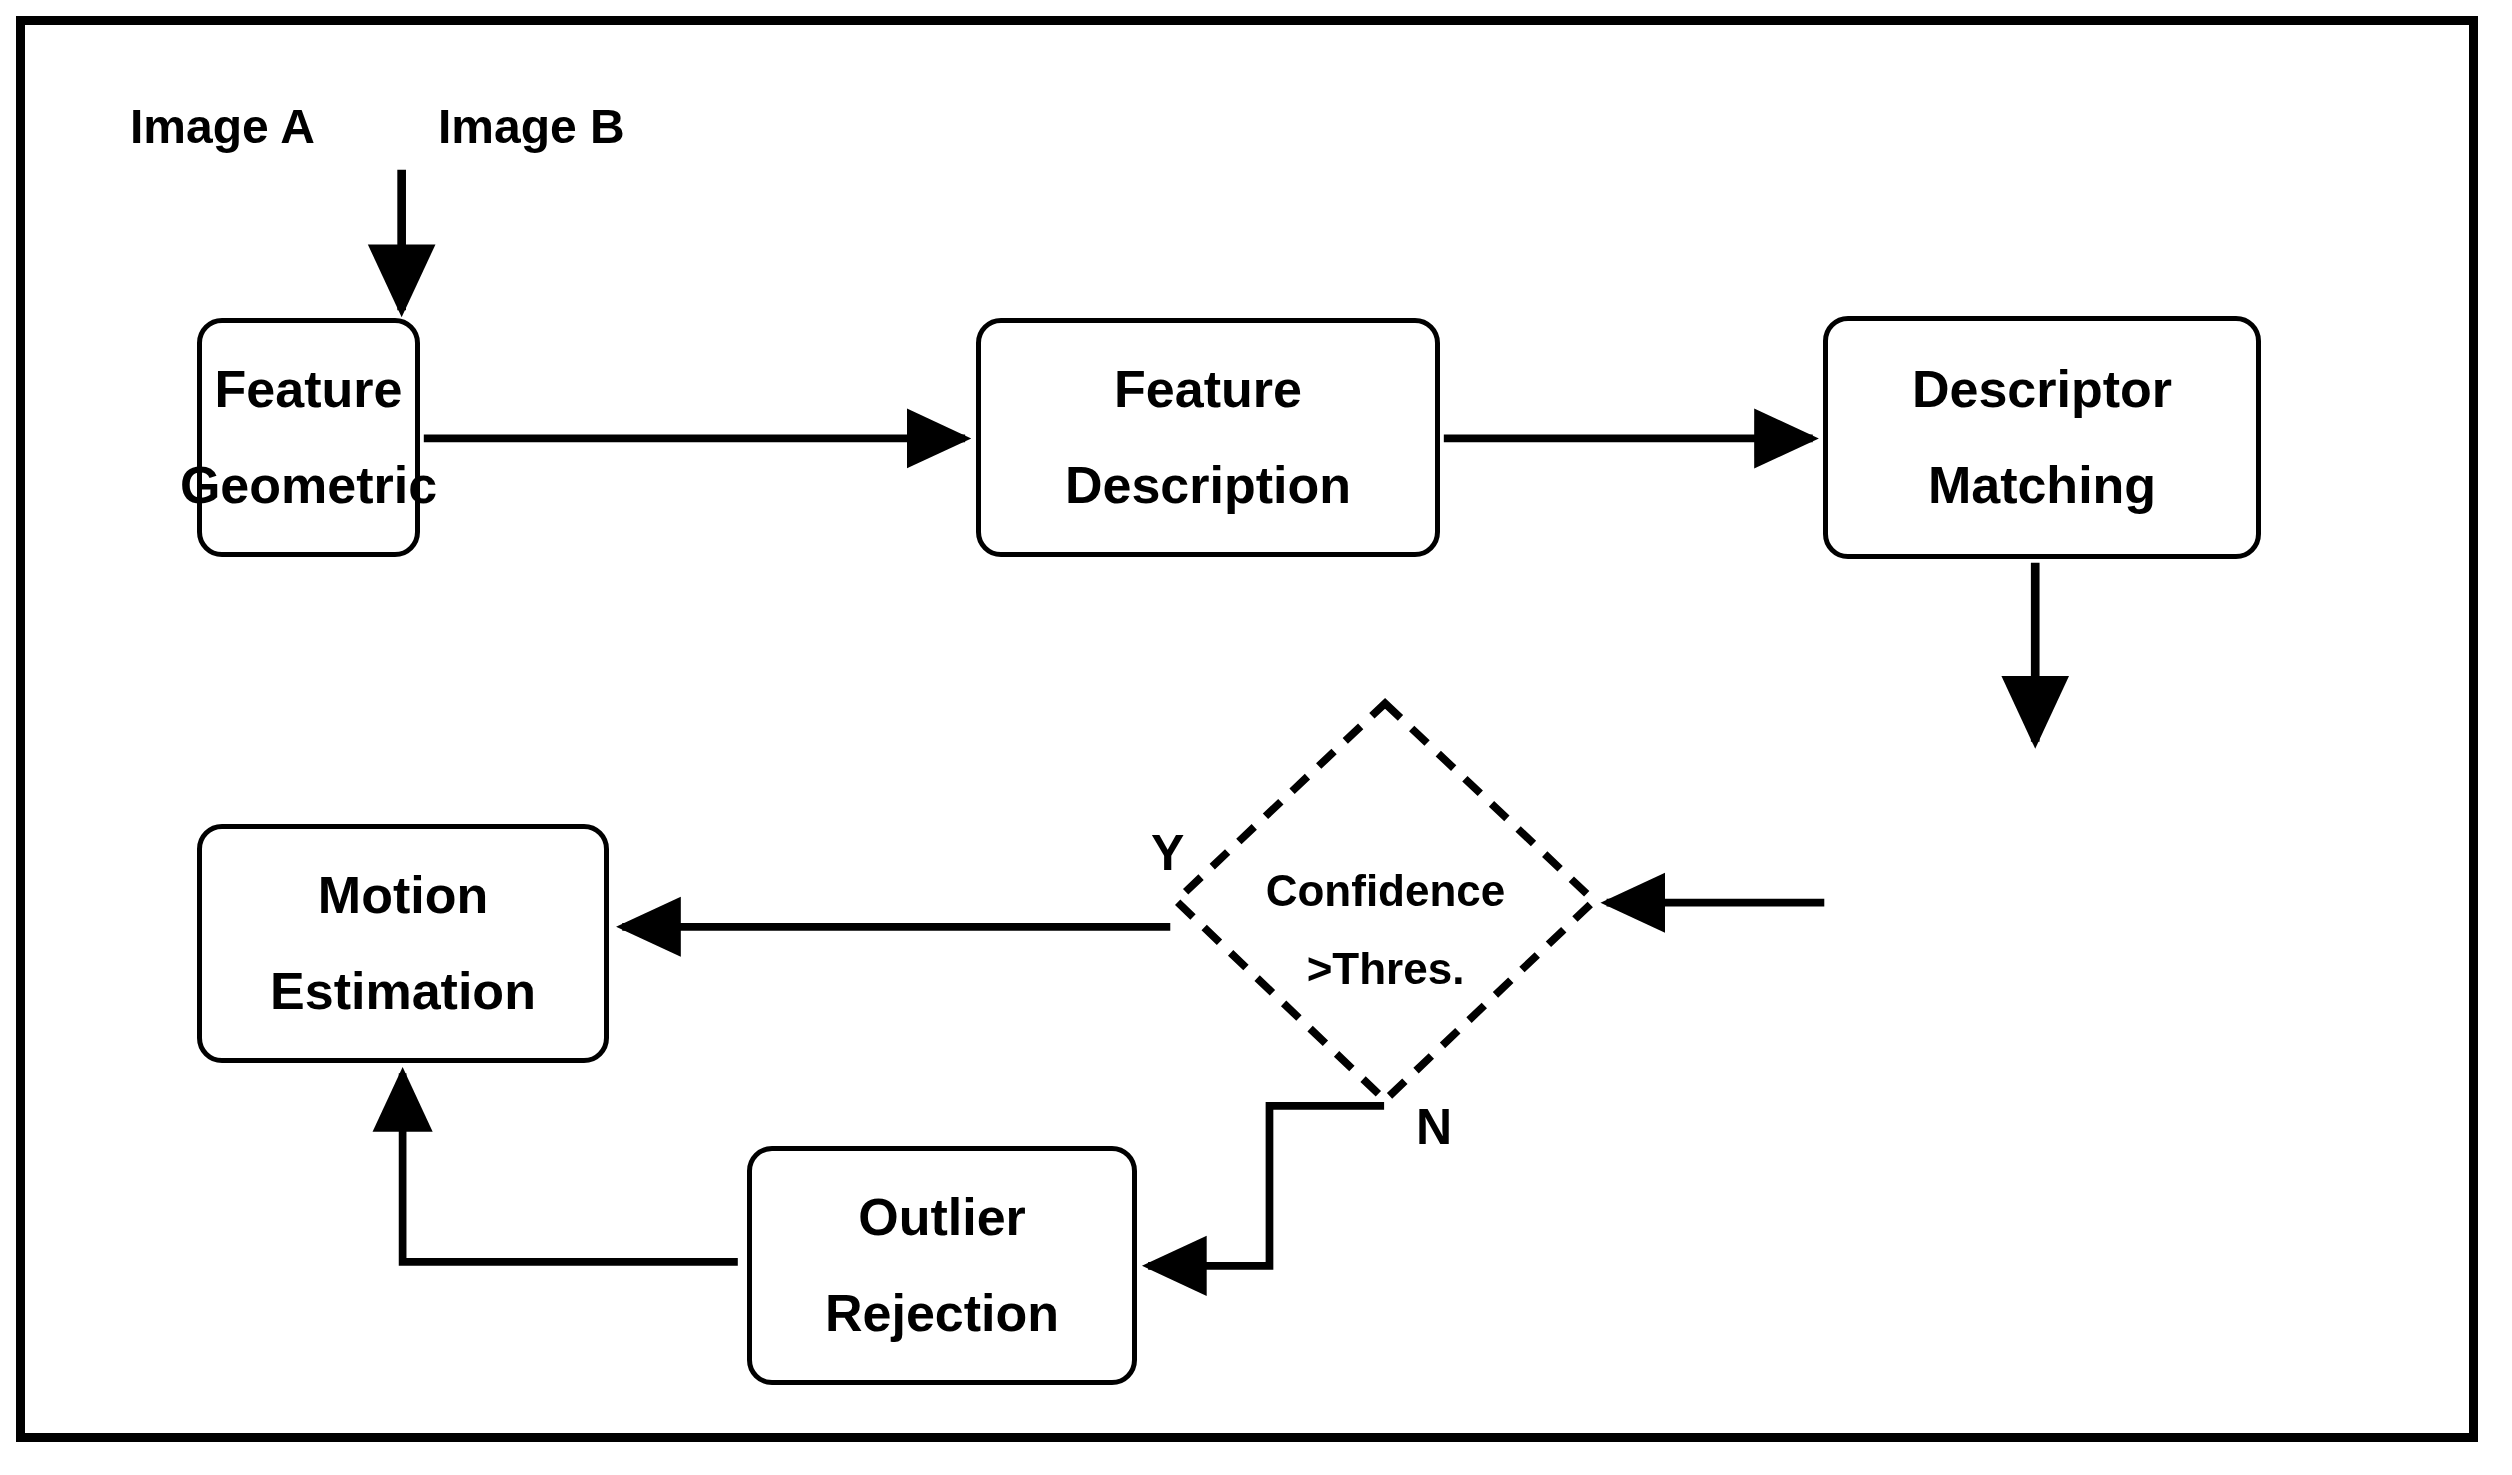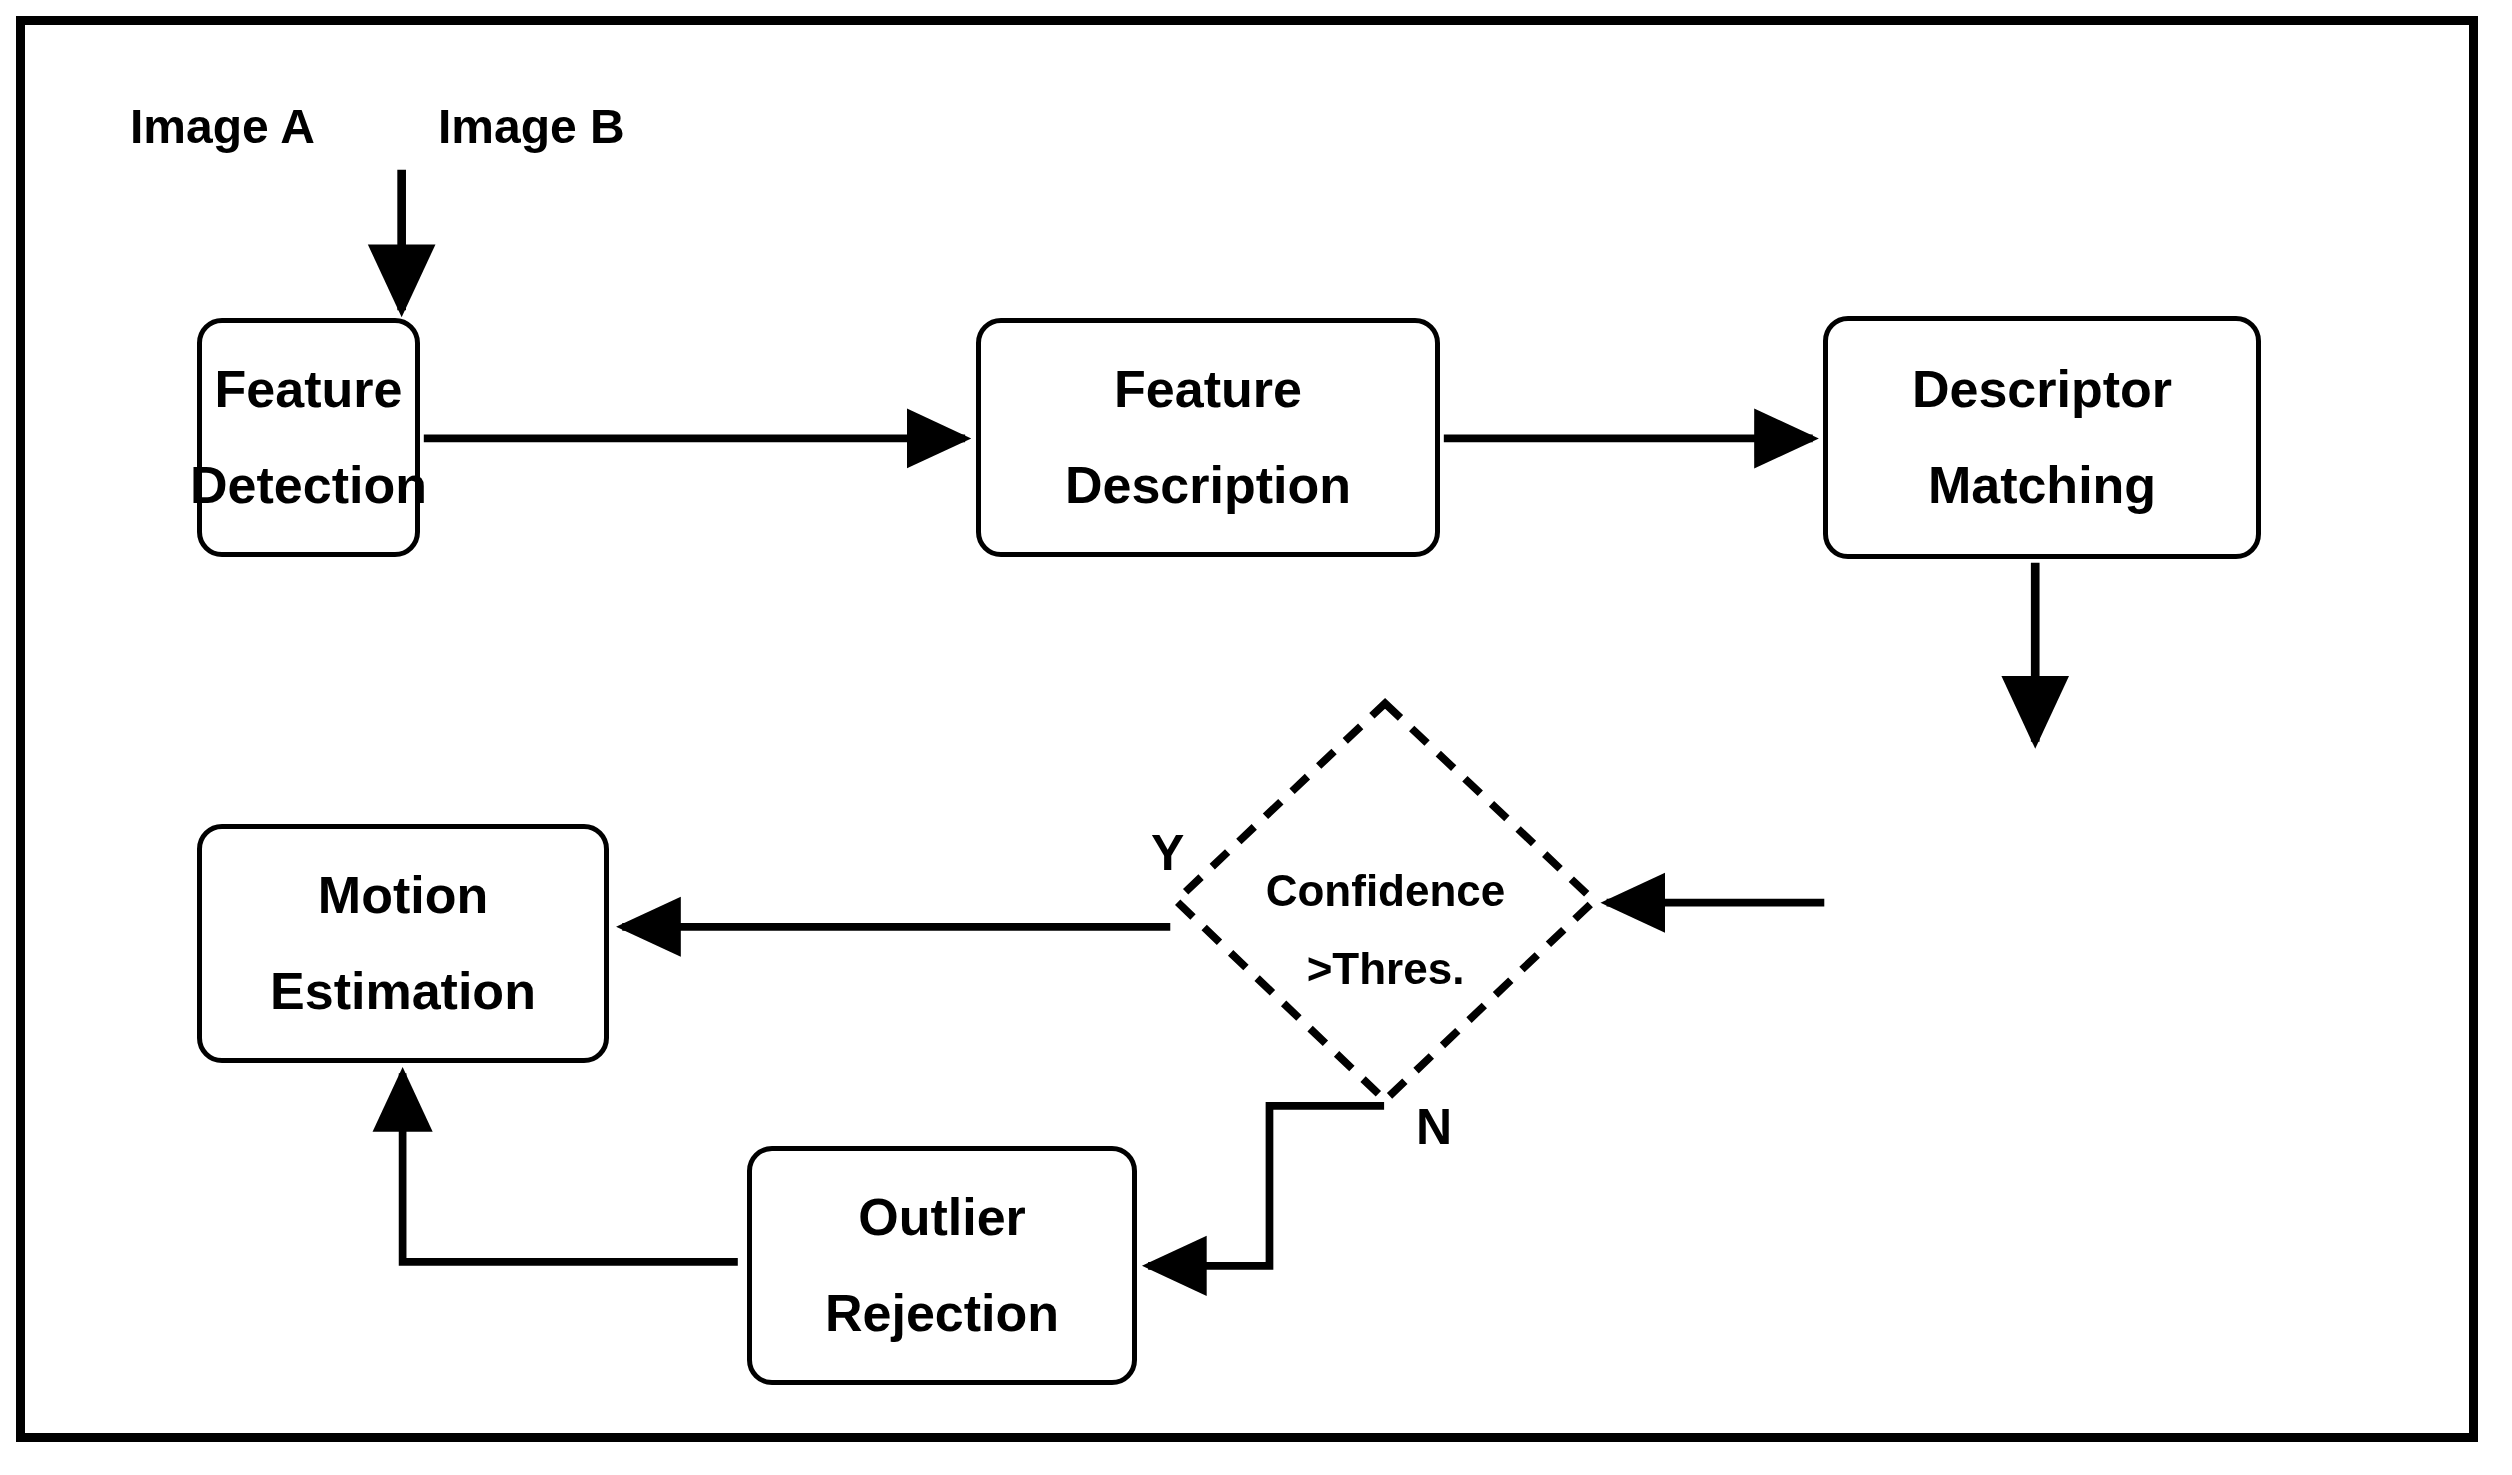--- a/index.html
+++ b/index.html
@@ -151,21 +151,21 @@
     <polyline points="766,1310 418,1310 418,1114" fill="none" stroke="#000000" stroke-width="8" marker-end="url(#arrowhead)"></polyline>
 
     <polygon points="1438,730 1655,935 1438,1142 1221,935" fill="#ffffff" stroke="#000000" stroke-width="8" stroke-dasharray="22 16" stroke-linejoin="miter"></polygon>
   </svg>
 
   <div class="label" id="label-image-a">Image A</div>
   <div class="label" id="label-image-b">Image B</div>
 
   <div class="node solid" id="node-feature-detection">
     <span class="line">Feature</span>
-    <span class="line">Detection</span>
+    <span class="line">Geometric</span>
   </div>
 
   <div class="node solid" id="node-feature-description">
     <span class="line">Feature</span>
     <span class="line">Description</span>
   </div>
 
   <div class="node solid" id="node-descriptor-matching">
     <span class="line">Descriptor</span>
     <span class="line">Matching</span>

